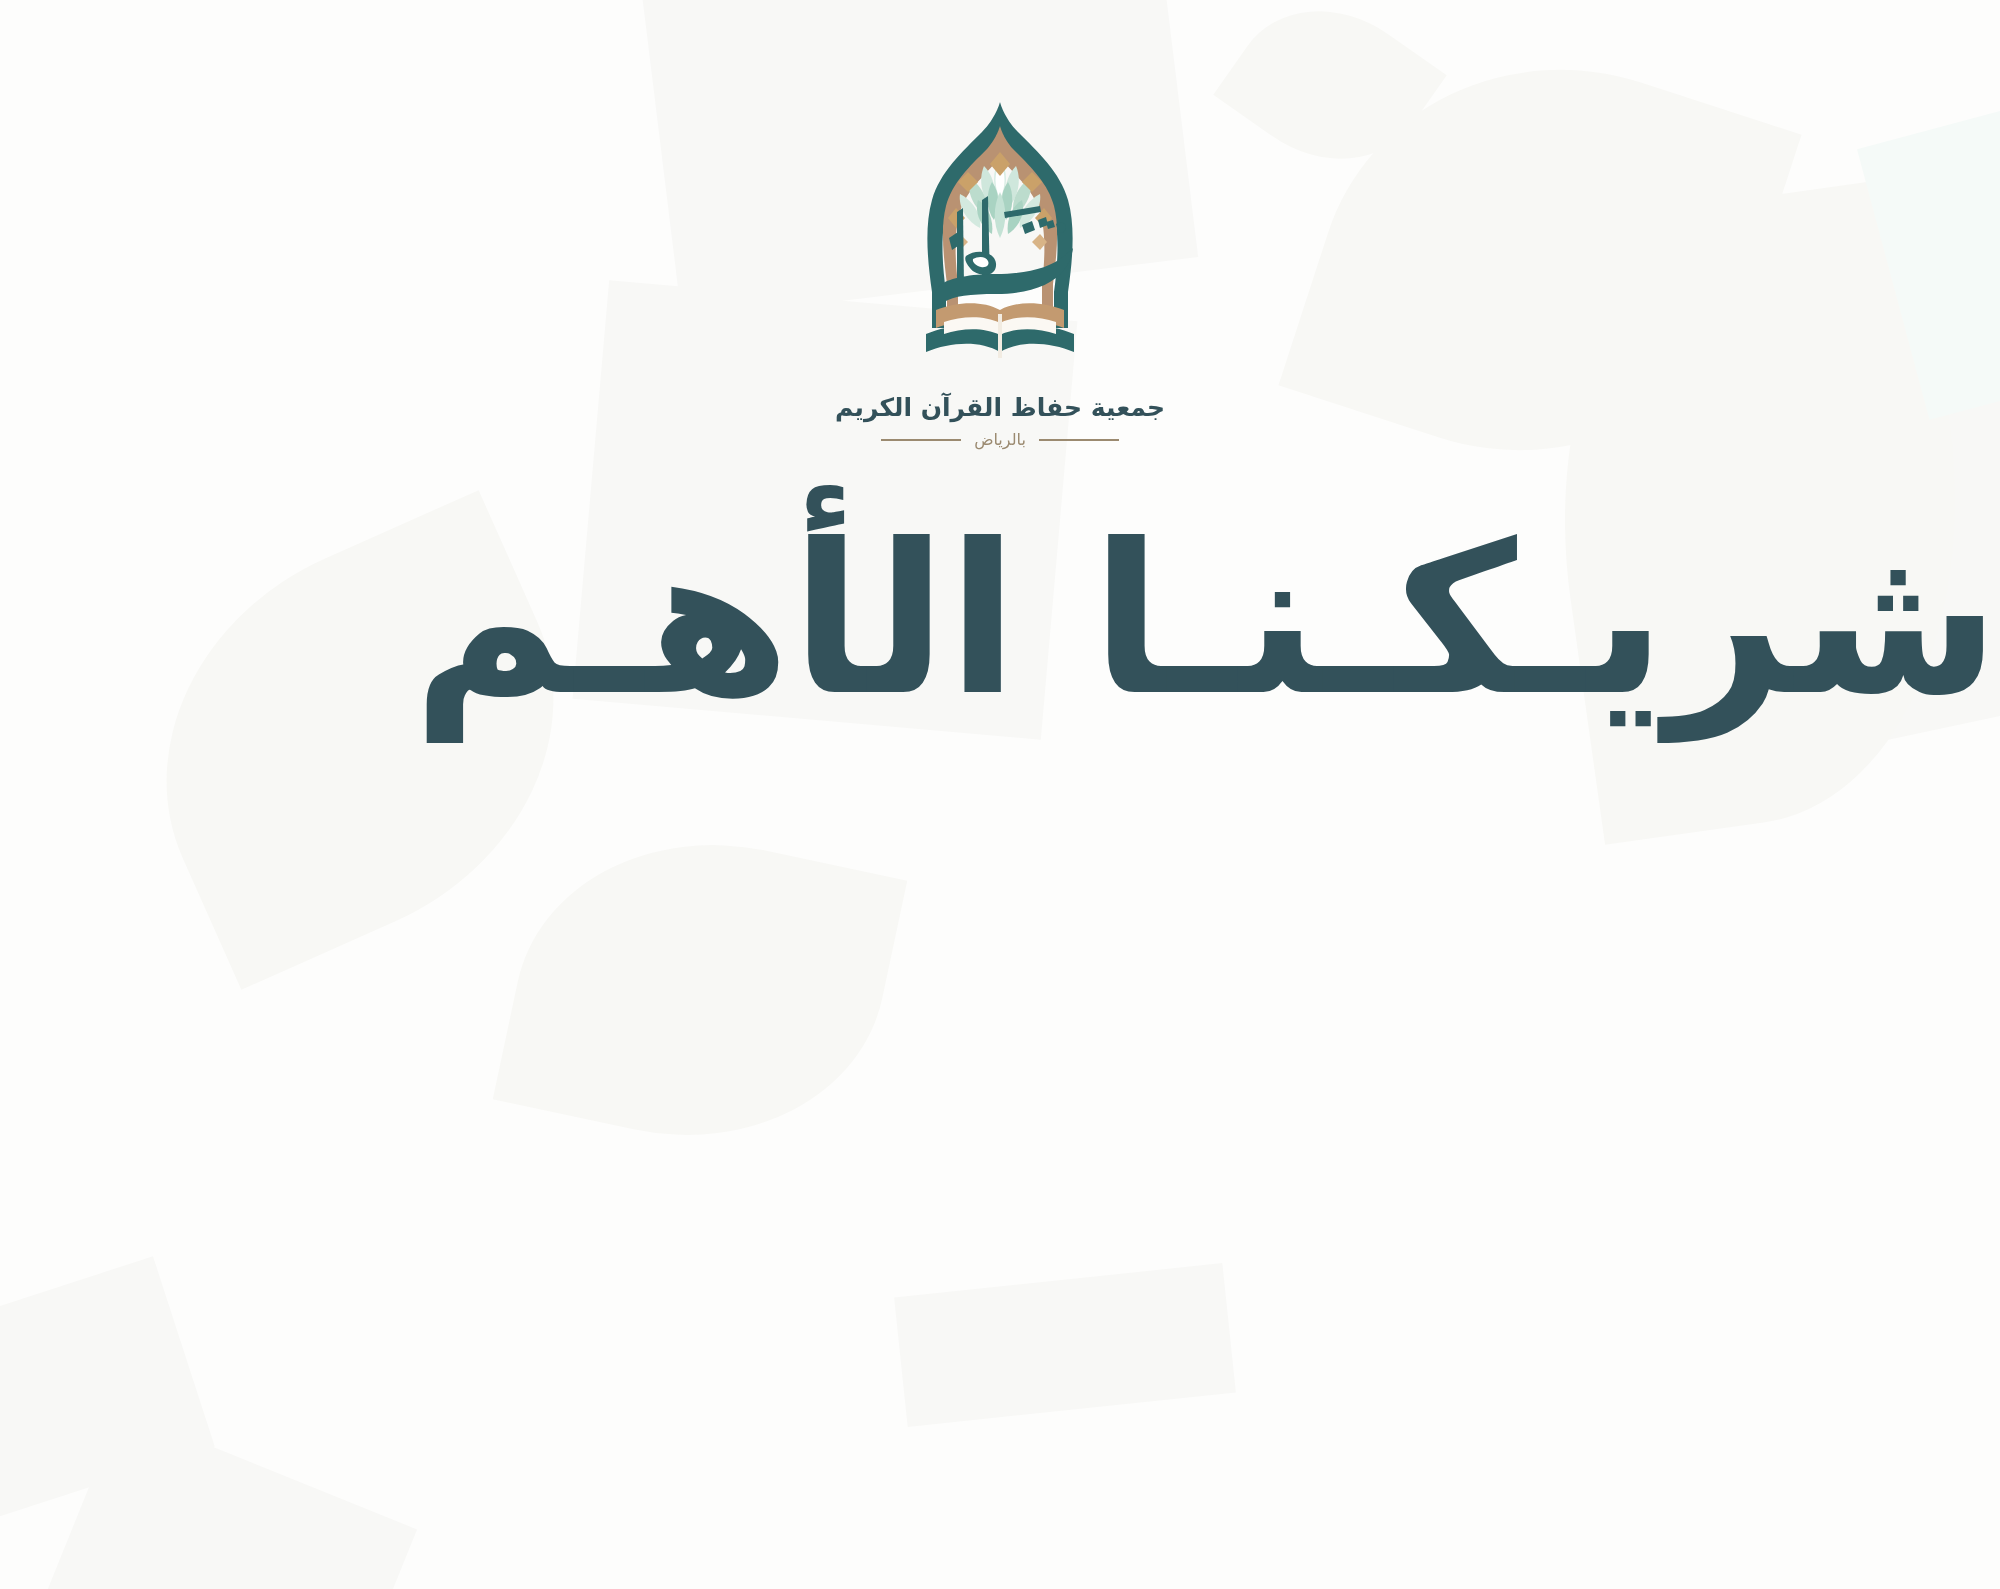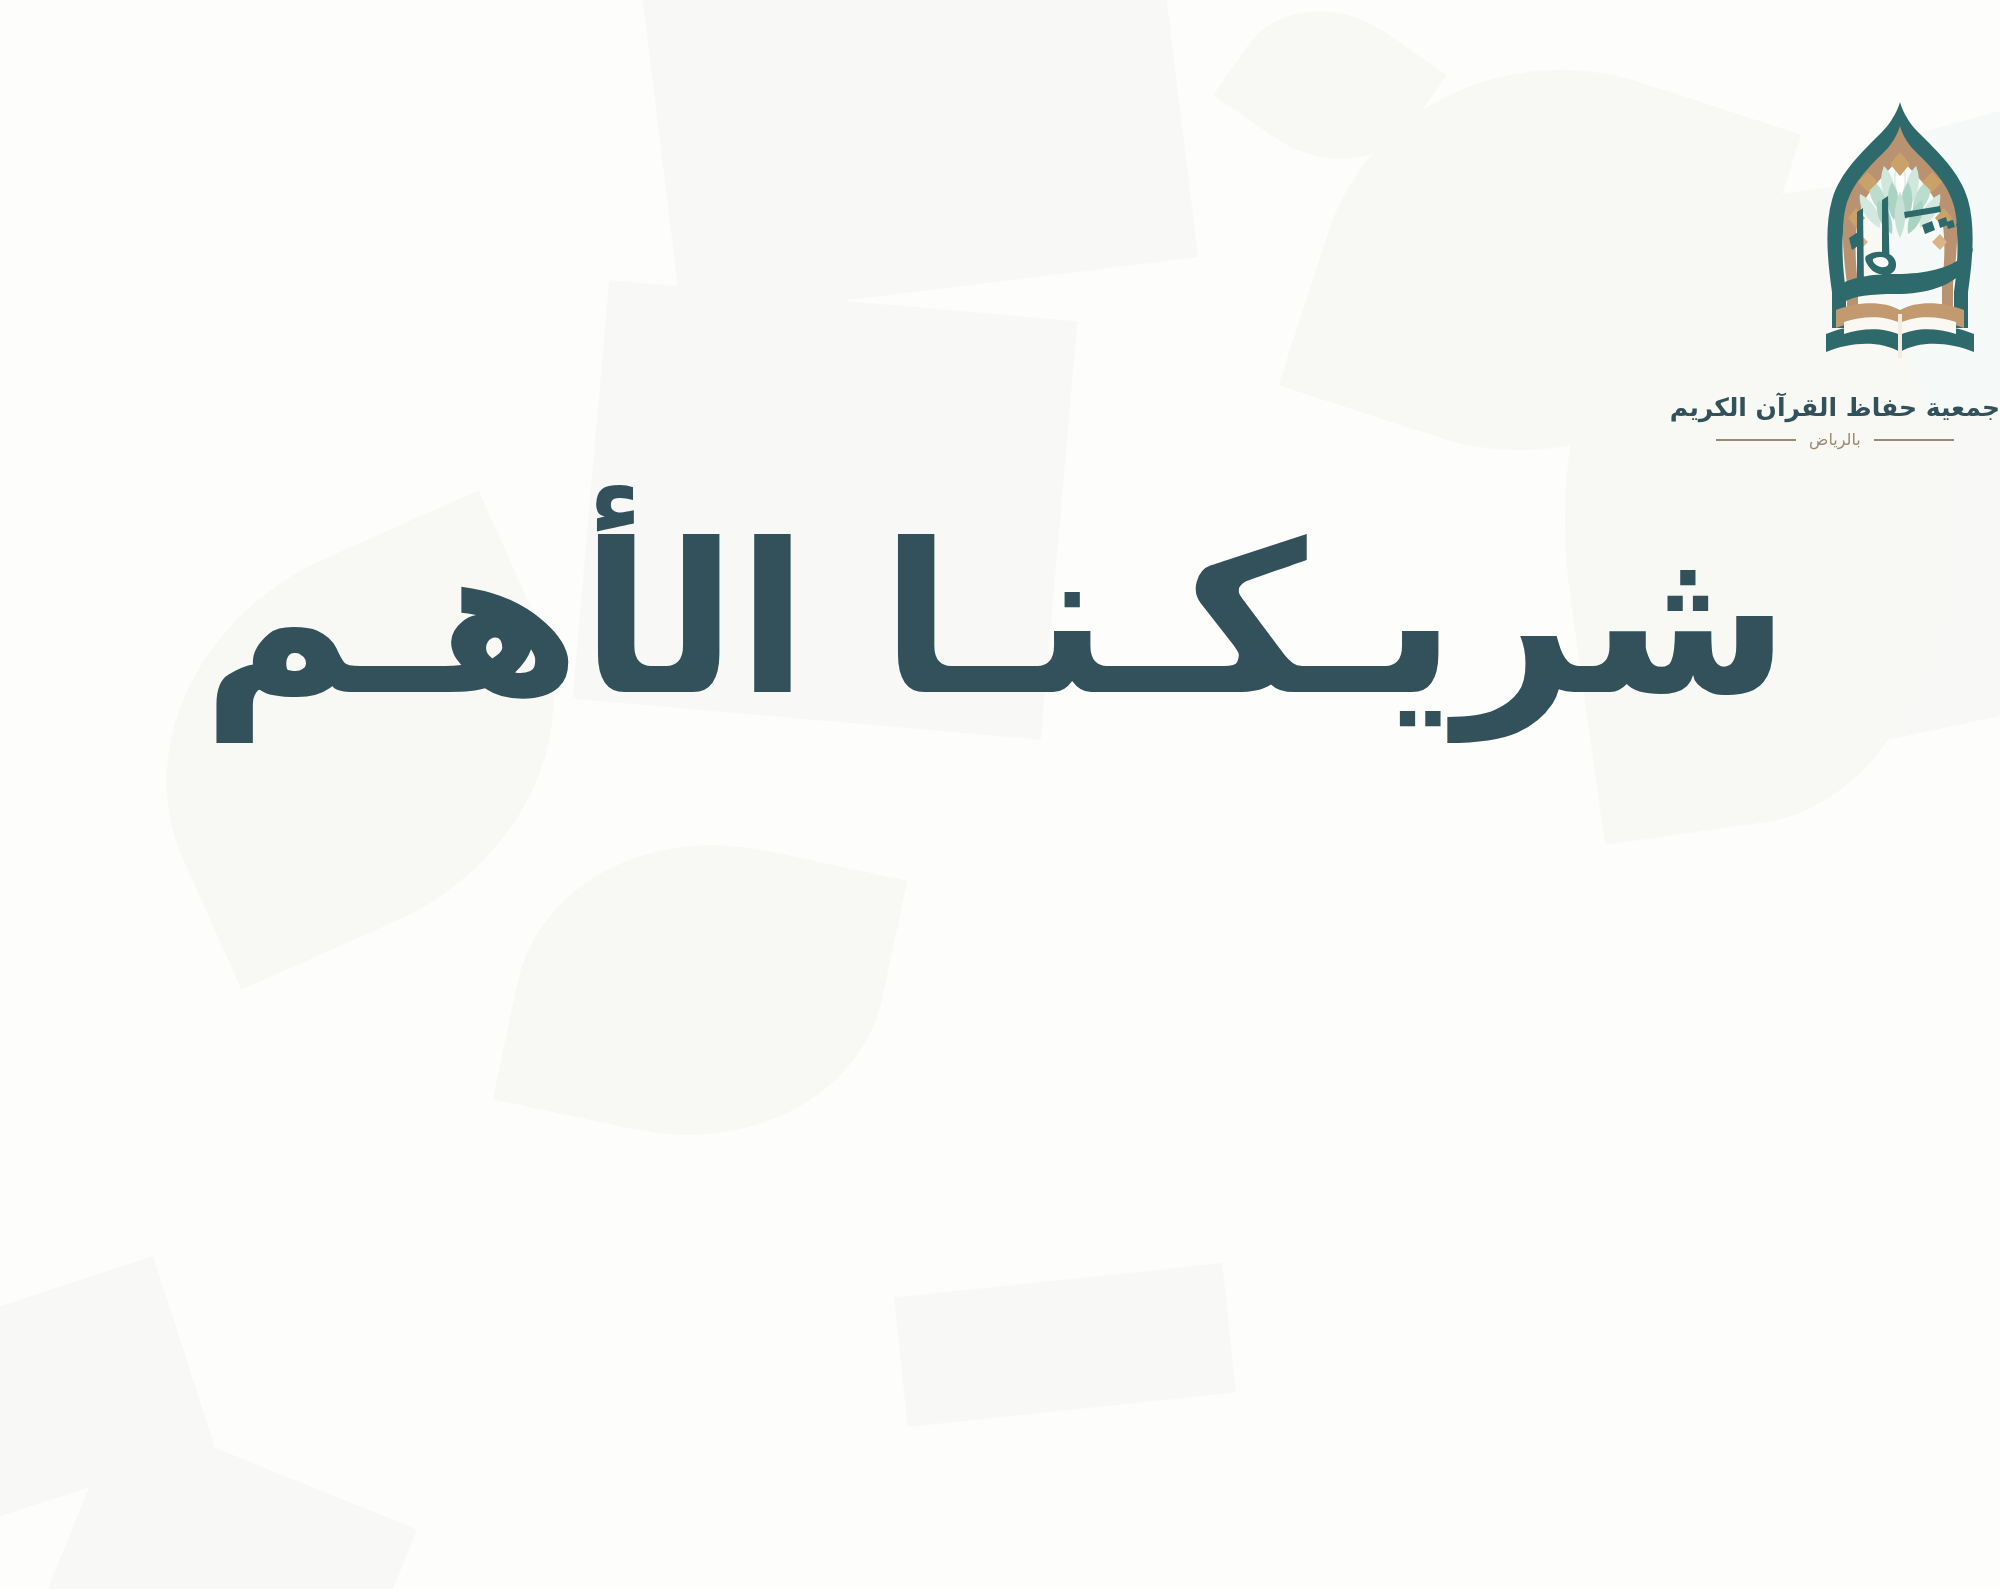--- a/index.html
+++ b/index.html
@@ -39,21 +39,21 @@
   }
 
   
   #logo-block {
     position: absolute;
     left: 0;
     right: 0;
     top: 96px;
     display: flex;
     flex-direction: column;
-    align-items: flex-start;
+    align-items: center;
   }
   #logo-mark {
     width: 200px;
     height: 292px;
     display: block;
   }
   #logo-wordmark {
     margin-top: 4px;
     display: flex;
     flex-direction: column;
@@ -84,23 +84,22 @@
     font-size: 16px;
     font-weight: 400;
     color: #9b8a70;
     white-space: nowrap;
   }
 
   
   #headline {
     position: absolute;
     left: 0;
-    right: 8px;
+    right: 0;
     top: 470px;
-    text-align: center;
   }
   .hl-line {
     display: block;
     white-space: nowrap;
     font-weight: 700;
     font-family: "DejaVu Sans", "Liberation Sans", sans-serif;
   }
   #hl-line-1 {
     color: #33515a;
     font-size: 208px;

